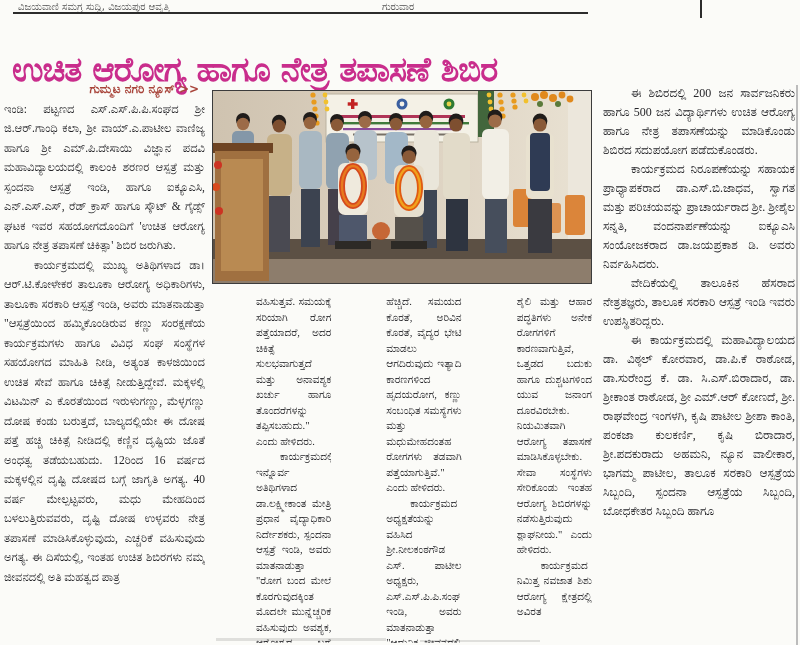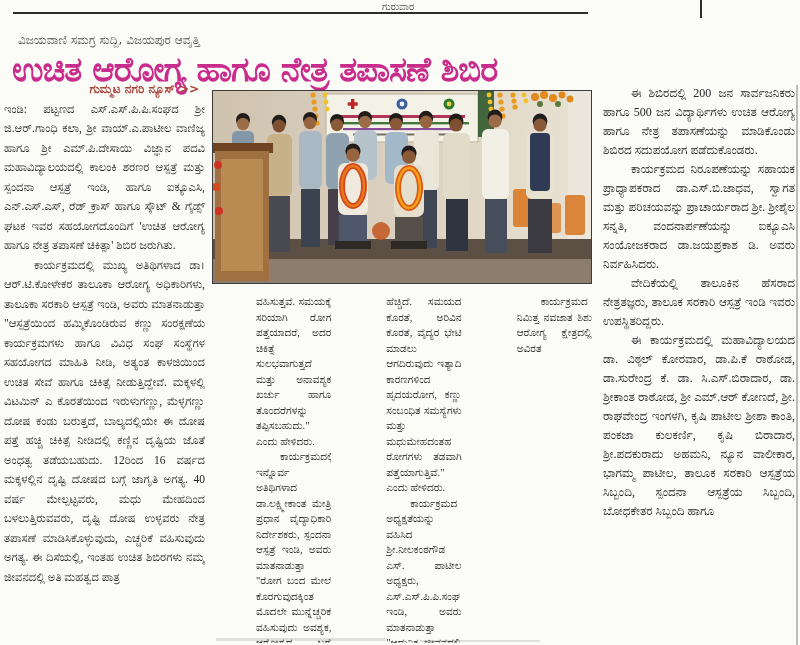--- a/index.html
+++ b/index.html
@@ -2,22 +2,22 @@
 <html style="--c-headline: #c92d8c; --c-bureau: #a8443a; --c-body: #242428; --c-paper: #fbfbf8;"><head>
 <meta charset="utf-8">
 <style>
   :root{
     --c-headline:#c92d8c; --c-bureau:#a8443a; --c-body:#242428; --c-paper:#fbfbf8;
   }
   html,body{margin:0;padding:0;background:#e8e8e8;}
   .page{position:relative;width:800px;height:645px;background:var(--c-paper);
         overflow:hidden;font-family:"Liberation Serif","DejaVu Serif",serif;color:var(--c-body);}
   
-  .mast-left{position:absolute;left:18px;top:1px;font-size:12px;color:#4f4f4f;
-             font-family:"DejaVu Sans",sans-serif;white-space:nowrap;margin-top:32px;}
+  .mast-left{position:absolute;left:18px;top:1px;font-size:10px;color:#4f4f4f;
+             font-family:"DejaVu Sans",sans-serif;white-space:nowrap;}
   .mast-day{position:absolute;left:382px;top:1px;font-size:10px;color:#4f4f4f;
             font-family:"DejaVu Sans",sans-serif;}
   .rule-h{position:absolute;left:13px;top:12px;width:575px;height:2px;background:#2c2c2c;}
   .rule-v{position:absolute;left:700px;top:0;width:2px;height:18px;background:#2c2c2c;}
   .edge-line{position:absolute;left:796px;top:85px;width:2px;height:560px;background:#adadad;opacity:.8;}
   .smudge{position:absolute;background:#c8c8c4;opacity:.55;}
   
   .headline{position:absolute;left:12px;top:20px;width:780px;height:54px;overflow:hidden;
             font-family:"DejaVu Sans","Liberation Sans",sans-serif;font-weight:bold;
             font-size:34px;line-height:52px;color:var(--c-headline);white-space:nowrap;
@@ -234,20 +234,21 @@
   <div class="midcols">
     <div class="midcol">
       <p>ವಹಿಸುತ್ತವೆ. ಸಮಯಕ್ಕೆ ಸರಿಯಾಗಿ ರೋಗ ಪತ್ತೆಯಾದರೆ, ಅದರ ಚಿಕಿತ್ಸೆ ಸುಲಭವಾಗುತ್ತದೆ ಮತ್ತು ಅನಾವಶ್ಯಕ ಖರ್ಚು ಹಾಗೂ ತೊಂದರೆಗಳನ್ನು ತಪ್ಪಿಸಬಹುದು." ಎಂದು ಹೇಳಿದರು.</p>
       <p class="indent">ಕಾರ್ಯಕ್ರಮದಲ್ಲಿ ಇನ್ನೊರ್ವ ಅತಿಥಿಗಳಾದ ಡಾ.ಲಕ್ಷ್ಮೀಕಾಂತ ಮೇತ್ರಿ ಪ್ರಧಾನ ವೈದ್ಯಾಧಿಕಾರಿ ನಿರ್ದೇಶಕರು, ಸ್ಪಂದನಾ ಆಸ್ಪತ್ರೆ ಇಂಡಿ, ಅವರು ಮಾತನಾಡುತ್ತಾ "ರೋಗ ಬಂದ ಮೇಲೆ ಕೊರಗುವುದಕ್ಕಿಂತ ಮೊದಲೇ ಮುನ್ನೆಚ್ಚರಿಕೆ ವಹಿಸುವುದು ಅವಶ್ಯಕ, ಆರೋಗ್ಯದ ಬಗ್ಗೆ ಕಾಳಜಿ ಅಗತ್ಯವಾಗಿದೆ. ಪ್ರಾಥಮಿಕವಾಗಿ ಆರೋಗ್ಯದ ಬಗ್ಗೆ ಜಾಗೃತಿ ಮೂಡಿಸುವಲ್ಲಿ ಇಂತಹ ಶಿಬಿರಗಳು ಸಹಕಾರಿಯಾಗಿವೆ, ಈ ಶಿಬಿರದ ಮೂಲಕ ಸಮಾಜದ ಜನರಿಗೆ ರಕ್ತದ ಒತ್ತಡ, ಶುಗರ್ ಪರೀಕ್ಷೆ, ಸಾಮಾನ್ಯ ವೈದ್ಯಕೀಯ ತಪಾಸಣೆ, ಕಣ್ಣಿನ ಪರಿಶೀಲನೆ ಸೇರಿದಂತೆ ಹಲವು ಸೇವೆಗಳು ಒಂದೇ ಸೂರಿನಡಿ ಉಚಿತವಾಗಿ ಲಭ್ಯವಾಗುತ್ತಿವೆ. ಇಂದಿನ ವೇಗದ ಜೀವನದಲ್ಲಿ ನಮ್ಮ ಆರೋಗ್ಯವನ್ನು ಕಡೆಗಣಿಸುವ ಪ್ರವೃತ್ತಿ</p>
     </div>
     <div class="midcol">
       <p>ಹೆಚ್ಚಿದೆ. ಸಮಯದ ಕೊರತೆ, ಅರಿವಿನ ಕೊರತೆ, ವೈದ್ಯರ ಭೇಟಿ ಮಾಡಲು ಆಗದಿರುವುದು ಇತ್ಯಾದಿ ಕಾರಣಗಳಿಂದ ಹೃದಯರೋಗ, ಕಣ್ಣು ಸಂಬಂಧಿತ ಸಮಸ್ಯೆಗಳು ಮತ್ತು ಮಧುಮೇಹದಂತಹ ರೋಗಗಳು ತಡವಾಗಿ ಪತ್ತೆಯಾಗುತ್ತಿವೆ." ಎಂದು ಹೇಳಿದರು.</p>
       <p class="indent">ಕಾರ್ಯಕ್ರಮದ ಅಧ್ಯಕ್ಷತೆಯನ್ನು ವಹಿಸಿದ ಶ್ರೀ.ನೀಲಕಂಠಗೌಡ ಎಸ್. ಪಾಟೀಲ ಅಧ್ಯಕ್ಷರು, ಎಸ್.ಎಸ್.ಪಿ.ಪಿ.ಸಂಘ ಇಂಡಿ, ಅವರು ಮಾತನಾಡುತ್ತಾ "ಆಧುನಿಕ ಜೀವನದಲ್ಲಿ ಬದಲಾದ ಜೀವನ</p>
     </div>
     <div class="midcol">
+      <p>ಶೈಲಿ ಮತ್ತು ಆಹಾರ ಪದ್ಧತಿಗಳು ಅನೇಕ ರೋಗಗಳಿಗೆ ಕಾರಣವಾಗುತ್ತಿವೆ, ಒತ್ತಡದ ಬದುಕು ಹಾಗೂ ದುಶ್ಚಟಗಳಿಂದ ಯುವ ಜನಾಂಗ ದೂರವಿರಬೇಕು. ನಿಯಮಿತವಾಗಿ ಆರೋಗ್ಯ ತಪಾಸಣೆ ಮಾಡಿಸಿಕೊಳ್ಳಬೇಕು. ಸೇವಾ ಸಂಸ್ಥೆಗಳು ಸೇರಿಕೊಂಡು ಇಂತಹ ಆರೋಗ್ಯ ಶಿಬಿರಗಳನ್ನು ನಡೆಸುತ್ತಿರುವುದು ಶ್ಲಾಘನೀಯ." ಎಂದು ಹೇಳಿದರು.</p>
       <p class="indent">ಕಾರ್ಯಕ್ರಮದ ನಿಮಿತ್ತ ನವಜಾತ ಶಿಶು ಆರೋಗ್ಯ ಕ್ಷೇತ್ರದಲ್ಲಿ ಅವಿರತ</p>
     </div>
   </div>
 
   <div class="col col5">
     <p class="indent">ಈ ಶಿಬಿರದಲ್ಲಿ 200 ಜನ ಸಾರ್ವಜನಿಕರು ಹಾಗೂ 500 ಜನ ವಿದ್ಯಾರ್ಥಿಗಳು ಉಚಿತ ಆರೋಗ್ಯ ಹಾಗೂ ನೇತ್ರ ತಪಾಸಣೆಯನ್ನು ಮಾಡಿಕೊಂಡು ಶಿಬಿರದ ಸದುಪಯೋಗ ಪಡೆದುಕೊಂಡರು.</p>
     <p class="indent">ಕಾರ್ಯಕ್ರಮದ ನಿರೂಪಣೆಯನ್ನು ಸಹಾಯಕ ಪ್ರಾಧ್ಯಾಪಕರಾದ ಡಾ.ಎಸ್.ಬಿ.ಜಾಧವ, ಸ್ವಾಗತ ಮತ್ತು ಪರಿಚಯವನ್ನು ಪ್ರಾಚಾರ್ಯರಾದ ಶ್ರೀ. ಶ್ರೀಶೈಲ ಸನ್ನತಿ, ವಂದನಾರ್ಪಣೆಯನ್ನು ಐಕ್ಯೂಎಸಿ ಸಂಯೋಜಕರಾದ ಡಾ.ಜಯಪ್ರಕಾಶ ಡಿ. ಅವರು ನಿರ್ವಹಿಸಿದರು.</p>
     <p class="indent">ವೇದಿಕೆಯಲ್ಲಿ ತಾಲೂಕಿನ ಹೆಸರಾದ ನೇತ್ರತಜ್ಞರು, ತಾಲೂಕ ಸರಕಾರಿ ಆಸ್ಪತ್ರೆ ಇಂಡಿ ಇವರು ಉಪಸ್ಥಿತರಿದ್ದರು.</p>
     <p class="indent">ಈ ಕಾರ್ಯಕ್ರಮದಲ್ಲಿ ಮಹಾವಿದ್ಯಾಲಯದ ಡಾ. ವಿಠ್ಠಲ್ ಕೋರವಾರ, ಡಾ.ಪಿ.ಕೆ ರಾಠೋಡ, ಡಾ.ಸುರೇಂದ್ರ ಕೆ. ಡಾ. ಸಿ.ಎಸ್.ಬಿರಾದಾರ, ಡಾ. ಶ್ರೀಕಾಂತ ರಾಠೋಡ, ಶ್ರೀ ಎಮ್.ಆರ್ ಕೋಣದೆ, ಶ್ರೀ. ರಾಘವೇಂದ್ರ ಇಂಗಳಗಿ, ಕೃಷಿ ಪಾಟೀಲ ಶ್ರೀಶಾ ಕಾಂತಿ, ಪಂಕಜಾ ಕುಲಕರ್ಣಿ, ಕೃಷಿ ಬಿರಾದಾರ, ಶ್ರೀ.ಪದಕುರಾದು ಅಹಮನಿ, ನ್ಯೂನ ವಾಲೀಕಾರ, ಭಾಗಮ್ಮ ಪಾಟೀಲ, ತಾಲೂಕ ಸರಕಾರಿ ಆಸ್ಪತ್ರೆಯ ಸಿಬ್ಬಂದಿ, ಸ್ಪಂದನಾ ಆಸ್ಪತ್ರೆಯ ಸಿಬ್ಬಂದಿ, ಬೋಧಕೇತರ ಸಿಬ್ಬಂದಿ ಹಾಗೂ</p>
   </div>

